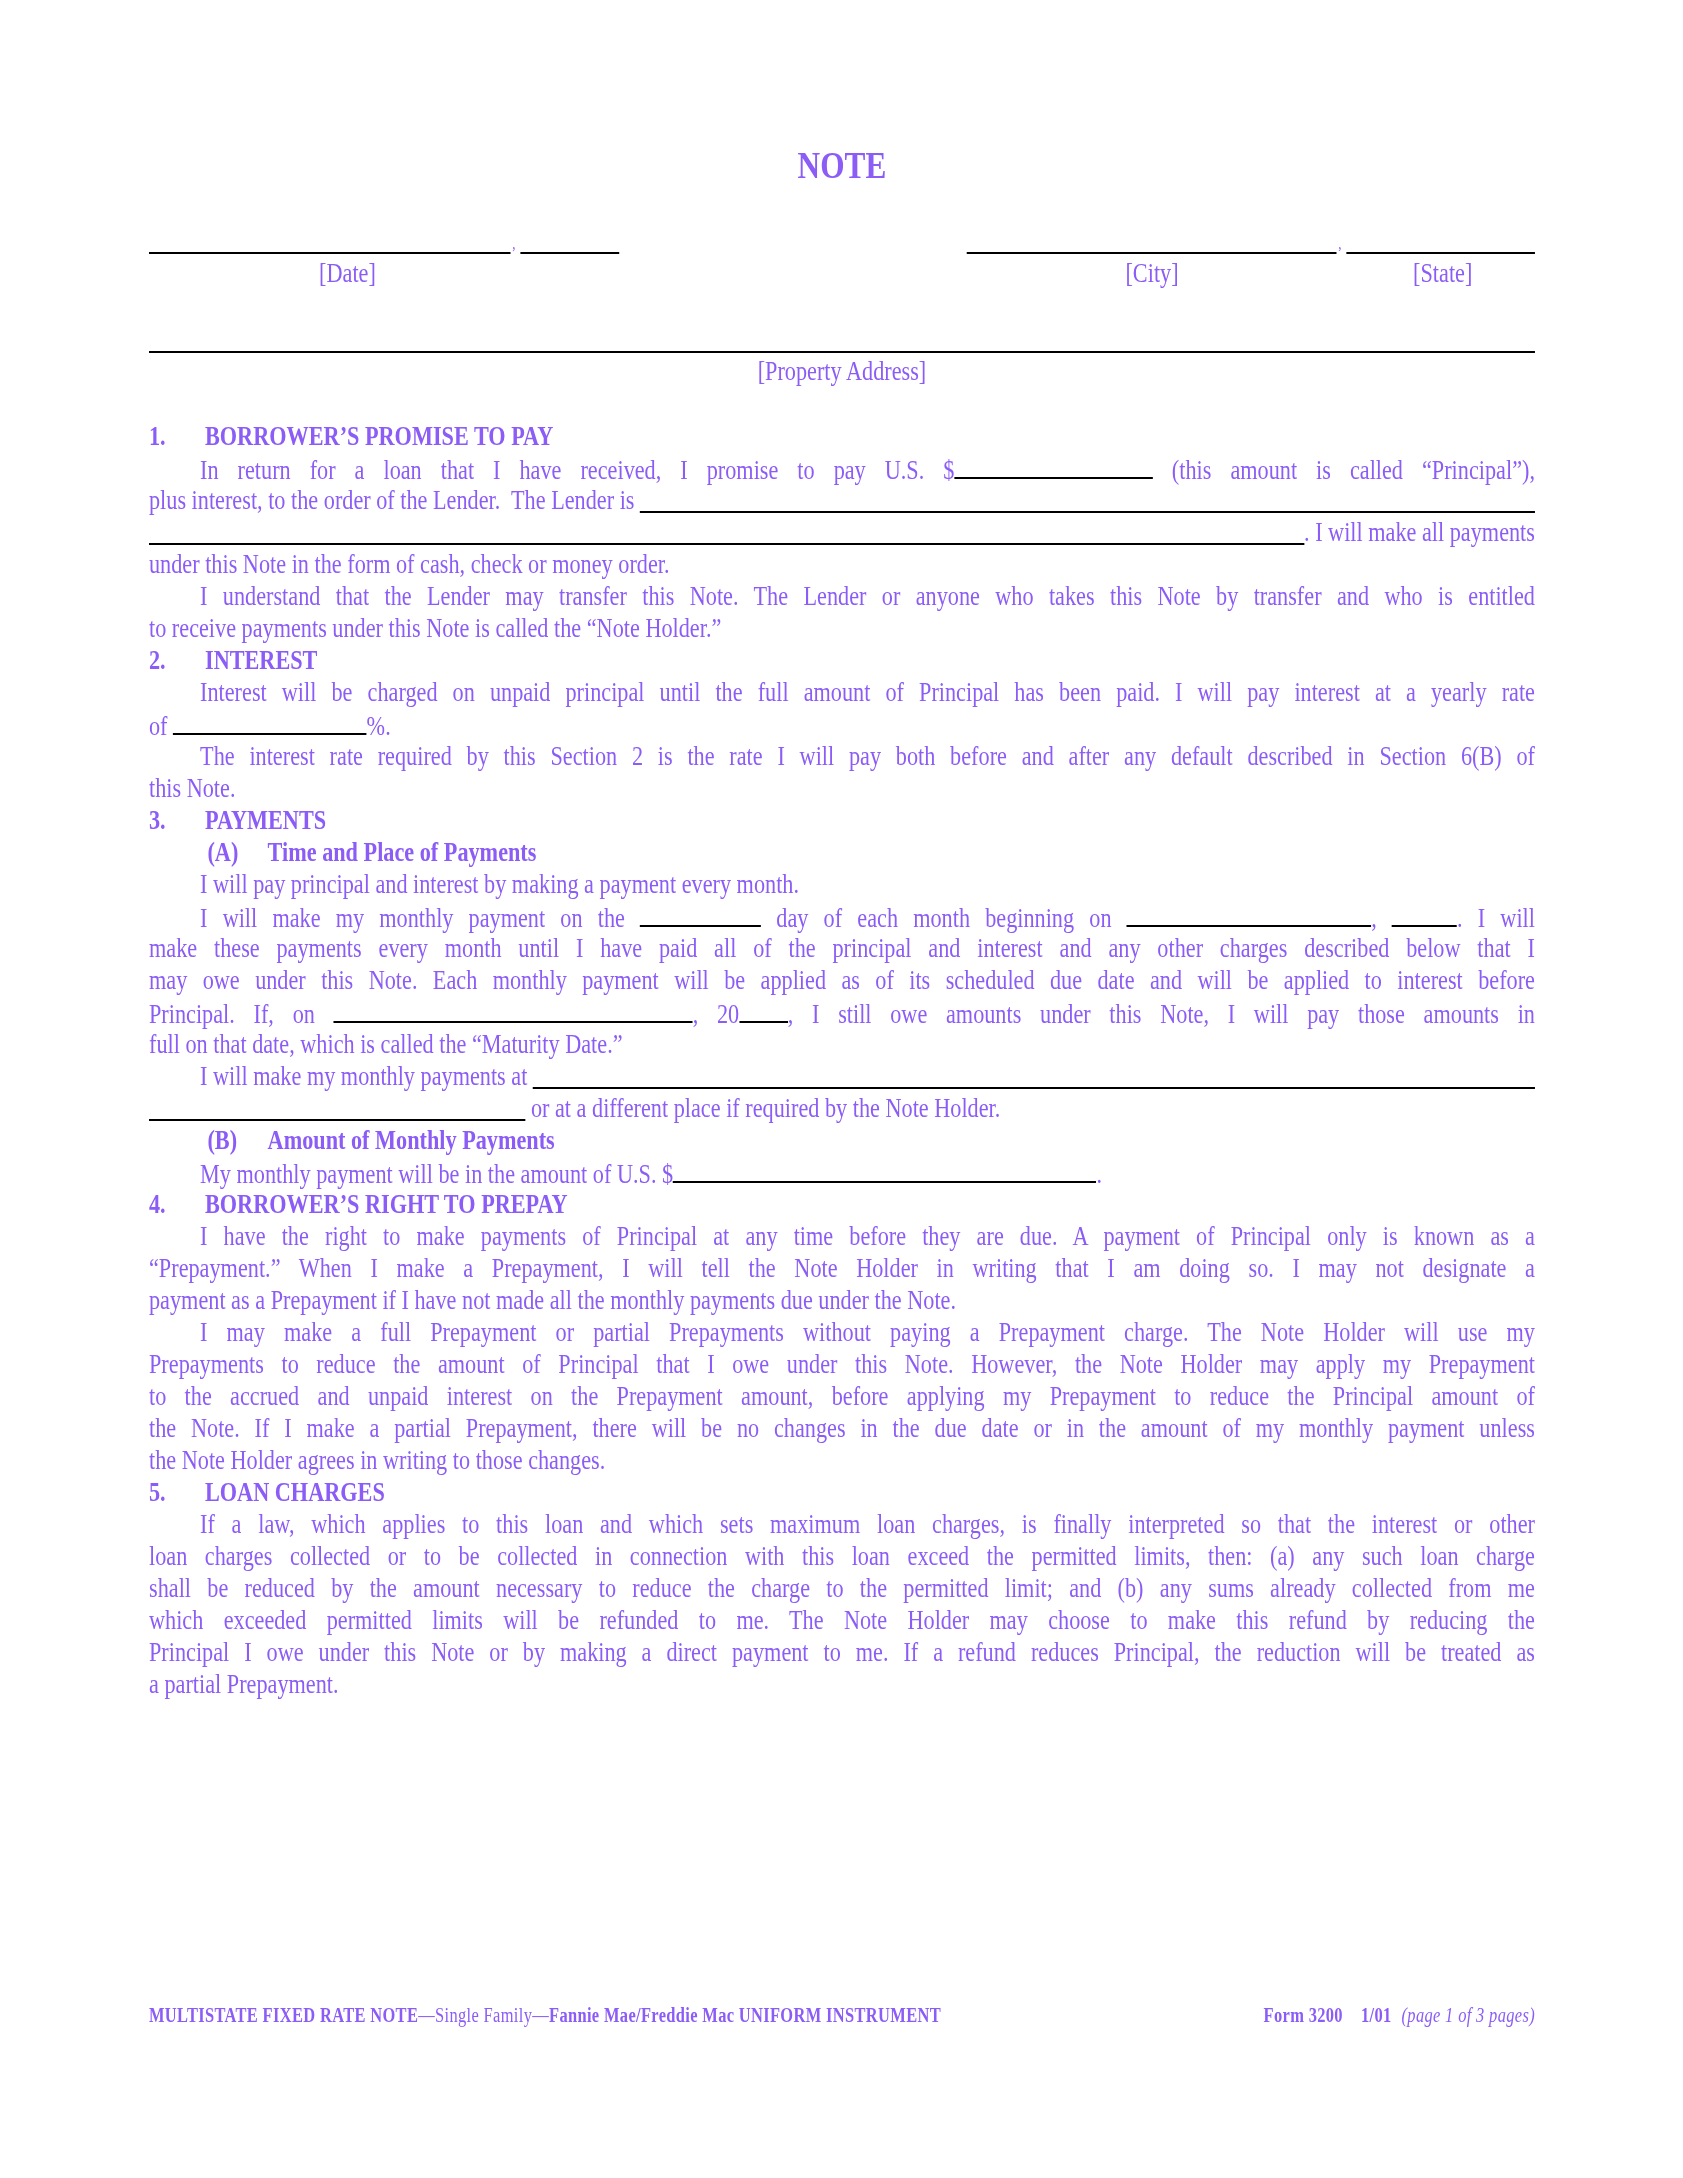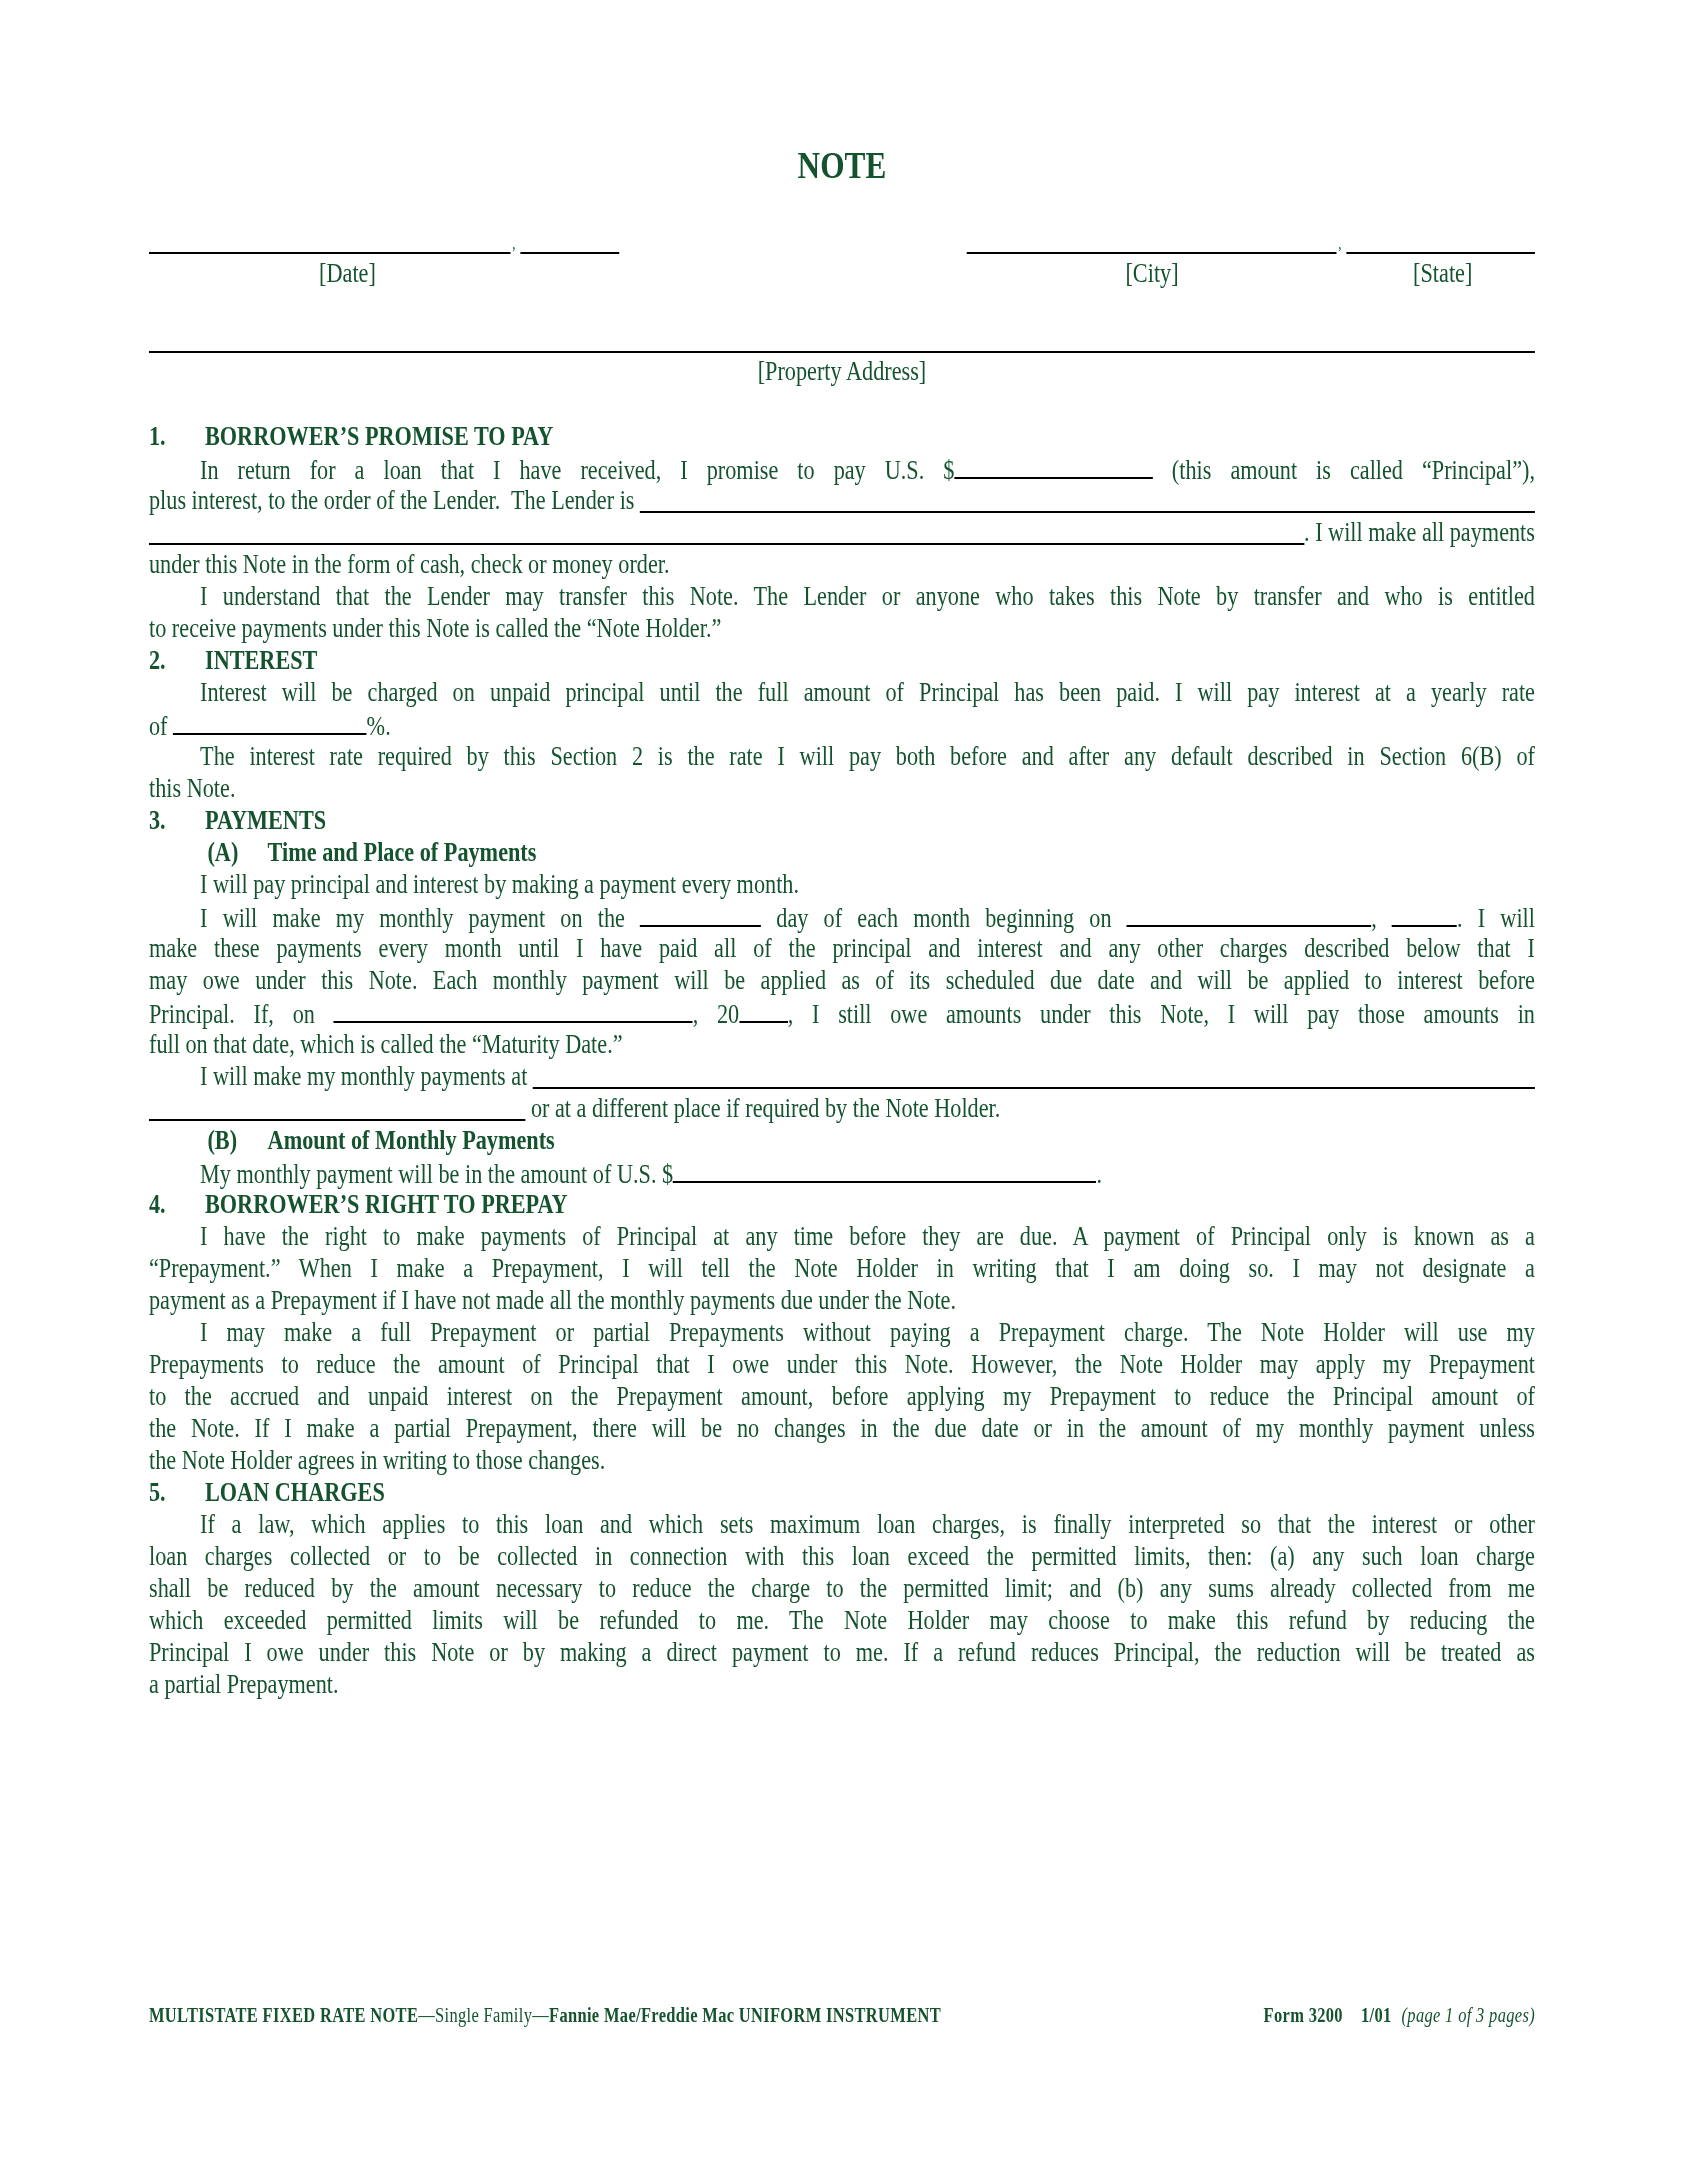--- a/index.html
+++ b/index.html
@@ -1,16 +1,16 @@
 <!DOCTYPE html>
 <html><head>
 <meta charset="utf-8">
 <style>
   html,body{margin:0;padding:0;background:#e8e8e8;}
-  .page{position:relative;width:1683px;height:2178px;background:#ffffff;color:#14532d;
+  .page{position:relative;width:1683px;height:2178px;background:#ffffff;color:#8b5cf6;
         font-family:"Liberation Serif","DejaVu Serif",serif;overflow:hidden;}
   
   .scalewrap{position:absolute;left:149px;top:0;width:1683px;height:2178px;
              transform:scaleX(0.8235);transform-origin:0 0;}
   .doc-title{position:absolute;top:145px;left:0;width:100%;text-align:center;
              font-size:38px;font-weight:bold;line-height:40px;}
   .hdr-row{position:absolute;top:225px;left:0;width:100%;height:32px;display:flex;align-items:flex-end;}
   .hgroup{display:flex;align-items:flex-end;}
   .hgroup.right{margin-left:auto;}
   .hblank{display:inline-block;height:1px;border-bottom:2px solid #000;margin-bottom:3px;}

